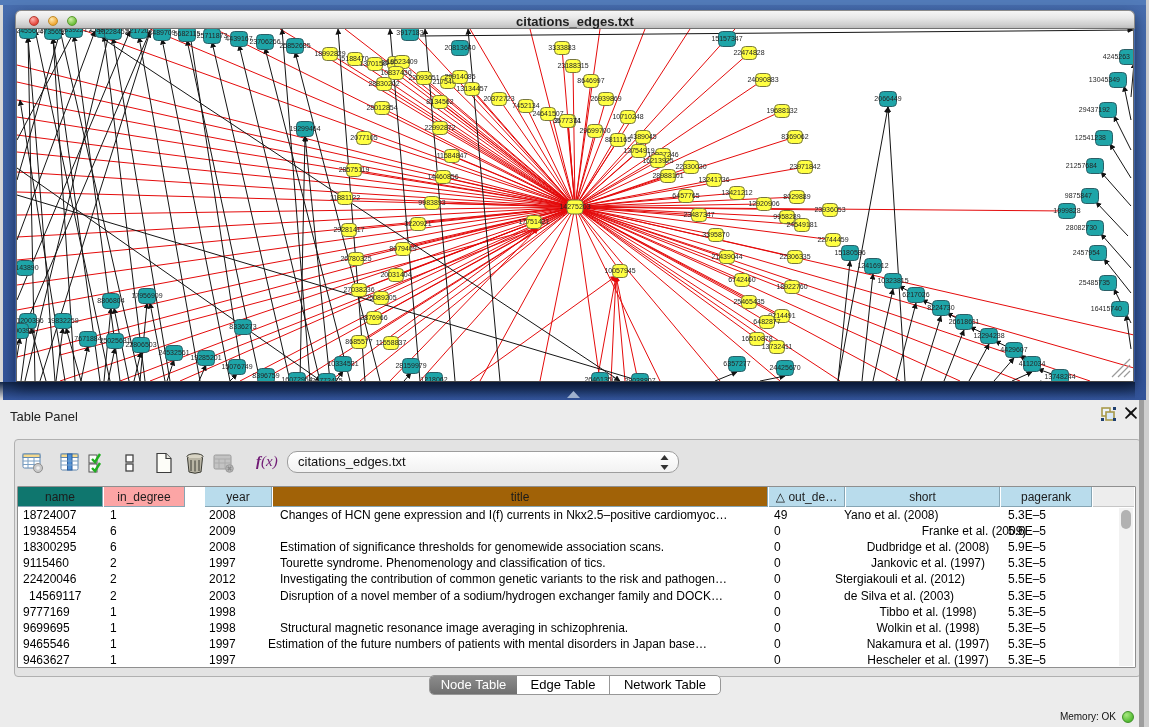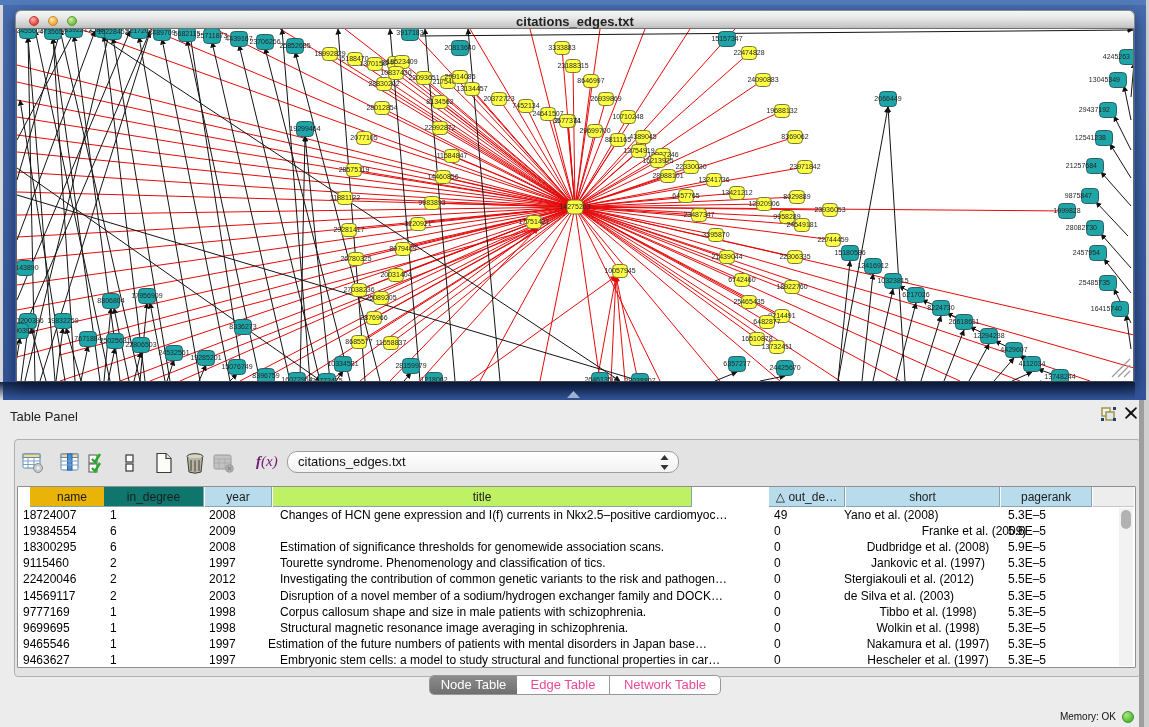--- a/index.html
+++ b/index.html
@@ -22,21 +22,21 @@
 .combo{position:absolute;left:272px;top:11px;width:392px;height:22px;background:linear-gradient(#fff,#f2f2f2);border:1px solid #9d9d9d;border-radius:10px;font-size:13px;color:#111;line-height:20px;padding-left:10px}
 .tablewrap{position:absolute;left:2px;top:46px;width:1119px;height:182px;background:#fff;border:1px solid #8f8f8f;border-radius:1px}
 .hc{position:absolute;top:0;height:20px;border-right:1px solid #86a5b4;border-bottom:1px solid #86a5b4;font-size:12px;color:#1c1c1c;text-align:center;line-height:20px}
 .hrow{position:absolute;left:0;top:0;width:1117px;height:20px}
 .rows{position:absolute;left:0;top:20px;width:1117px;height:161px;overflow:hidden}
 .trow{position:absolute;left:0;height:16px;width:1117px}
 .ct{position:absolute;font-size:12px;color:#000;white-space:nowrap;line-height:16px}
 .sbar{position:absolute;left:1101px;top:21px;width:14px;height:158px;background:#f2f2f2}
 .thumb{position:absolute;left:2px;top:2px;width:10px;height:19px;background:#b2b2b2;border-radius:5px}
 .tabs{position:absolute;left:429px;top:275px;height:20px;display:flex;border:1px solid #979797;border-radius:5px;overflow:hidden;background:#fff}
-.tab{font-size:13px;color:#ec4899;line-height:18px;text-align:center;border-right:1px solid #979797}
+.tab{font-size:13px;color:#000000;line-height:18px;text-align:center;border-right:1px solid #979797}
 .tab.sel{background:linear-gradient(#8c8c8c,#6f6f6f);color:#fff;border-right:none}
 .mem{position:absolute;right:33px;top:311px;font-size:10px;color:#111}
 .dot{position:absolute;right:15px;top:311px;width:12px;height:12px;border-radius:50%;background:radial-gradient(circle at 35% 30%,#a8e880,#54bc34 70%);border:1px solid #3f8f28}
 </style></head>
 <body>
 <div class="desk">
  <div class="desk-top"></div>
  <div class="sliver-l"></div>
     <div class="sliver-r"></div>
  <div class="shadow"></div>
@@ -569,24 +569,24 @@
    </svg>
    <div style="position:absolute;left:241px;top:13px;width:30px;font-size:15px;color:#701a75;font-family:Liberation Serif, serif"><i><b>f</b>(x)</i></div>
    <div class="combo">citations_edges.txt
      <svg style="position:absolute;right:9px;top:3px" width="9" height="15" viewBox="0 0 9 15">
        <path d="M4.5,0 L8.5,5 H0.5 Z" fill="#333"></path>
           <path d="M4.5,15 L8.5,10 H0.5 Z" fill="#333"></path>
      </svg>
    </div>
    <div class="tablewrap">
      <div class="hrow">
-          <div class="hc" style="left:12px;width:85px;background:#eab308">name</div>
-          <div class="hc" style="left:86px;width:100px;background:#0f766e">in_degree</div>
+          <div class="hc" style="left:0px;width:85px;background:#0f766e">name</div>
+          <div class="hc" style="left:86px;width:81px;background:#fca5a5">in_degree</div>
           <div class="hc" style="left:187px;width:67px;background:#b9dcec">year</div>
-          <div class="hc" style="left:255px;width:419px;background:#bef264">title</div>
+          <div class="hc" style="left:255px;width:495px;background:#a16207">title</div>
           <div class="hc" style="left:751px;width:76px;background:#b9dcec">△ out_de…</div>
           <div class="hc" style="left:828px;width:154px;background:#b9dcec">short</div>
           <div class="hc" style="left:983px;width:91px;background:#b9dcec">pagerank</div>
           <div style="position:absolute;left:1075px;top:0;width:41px;height:20px;background:#ededed;border-bottom:1px solid #c6c6c6"></div>
         </div>
      <div class="rows">
           <div class="trow" style="top:0px">
             <div class="ct" style="left:5px">18724007</div>
             <div class="ct" style="left:92px">1</div>
             <div class="ct" style="left:191px">2008</div>
@@ -620,37 +620,36 @@
             <div class="ct" style="left:756px">0</div>
             <div class="ct" style="left:826px;width:168px;text-align:center">Jankovic et al. (1997)</div>
             <div class="ct" style="left:990px">5.3E–5</div>
           </div>
           <div class="trow" style="top:64.40000000000009px">
             <div class="ct" style="left:5px">22420046</div>
             <div class="ct" style="left:92px">2</div>
             <div class="ct" style="left:191px">2012</div>
             <div class="ct" style="left:262px">Investigating the contribution of common genetic variants to the risk and pathogen…</div>
             <div class="ct" style="left:756px">0</div>
-            <div class="ct" style="left:826px;width:168px;">Stergiakouli et al. (2012)</div>
+            <div class="ct" style="left:798px;width:168px;text-align:center">Stergiakouli et al. (2012)</div>
             <div class="ct" style="left:990px">5.5E–5</div>
           </div>
           <div class="trow" style="top:80.50000000000011px">
-            <div class="ct" style="left:5px">14569117</div>
+            <div class="ct" style="left:11px">14569117</div>
             <div class="ct" style="left:92px">2</div>
             <div class="ct" style="left:191px">2003</div>
             <div class="ct" style="left:262px">Disruption of a novel member of a sodium/hydrogen exchanger family and DOCK…</div>
             <div class="ct" style="left:756px">0</div>
             <div class="ct" style="left:826px;width:168px;text-align:left">de Silva et al. (2003)</div>
             <div class="ct" style="left:990px">5.3E–5</div>
           </div>
           <div class="trow" style="top:96.60000000000014px">
             <div class="ct" style="left:5px">9777169</div>
             <div class="ct" style="left:92px">1</div>
             <div class="ct" style="left:191px">1998</div>
-            <div class="ct" style="left:262px">Corpus callosum shape and size in male patients with schizophrenia.</div>
             <div class="ct" style="left:756px">0</div>
             <div class="ct" style="left:826px;width:168px;text-align:center">Tibbo et al. (1998)</div>
             <div class="ct" style="left:990px">5.3E–5</div>
           </div>
           <div class="trow" style="top:112.70000000000016px">
             <div class="ct" style="left:5px">9699695</div>
             <div class="ct" style="left:92px">1</div>
             <div class="ct" style="left:191px">1998</div>
             <div class="ct" style="left:262px">Structural magnetic resonance image averaging in schizophrenia.</div>
             <div class="ct" style="left:756px">0</div>
@@ -663,21 +662,20 @@
             <div class="ct" style="left:191px">1997</div>
             <div class="ct" style="left:250px">Estimation of the future numbers of patients with mental disorders in Japan base…</div>
             <div class="ct" style="left:756px">0</div>
             <div class="ct" style="left:826px;width:168px;text-align:center">Nakamura et al. (1997)</div>
             <div class="ct" style="left:990px">5.3E–5</div>
           </div>
           <div class="trow" style="top:144.9000000000002px">
             <div class="ct" style="left:5px">9463627</div>
             <div class="ct" style="left:92px">1</div>
             <div class="ct" style="left:191px">1997</div>
-            <div class="ct" style="left:262px">Embryonic stem cells: a model to study structural and functional properties in car…</div>
             <div class="ct" style="left:756px">0</div>
             <div class="ct" style="left:826px;width:168px;text-align:center">Hescheler et al. (1997)</div>
             <div class="ct" style="left:990px">5.3E–5</div>
           </div>
         </div>
      <div class="sbar">
           <div class="thumb"></div>
         </div>
    </div>
  </div>

